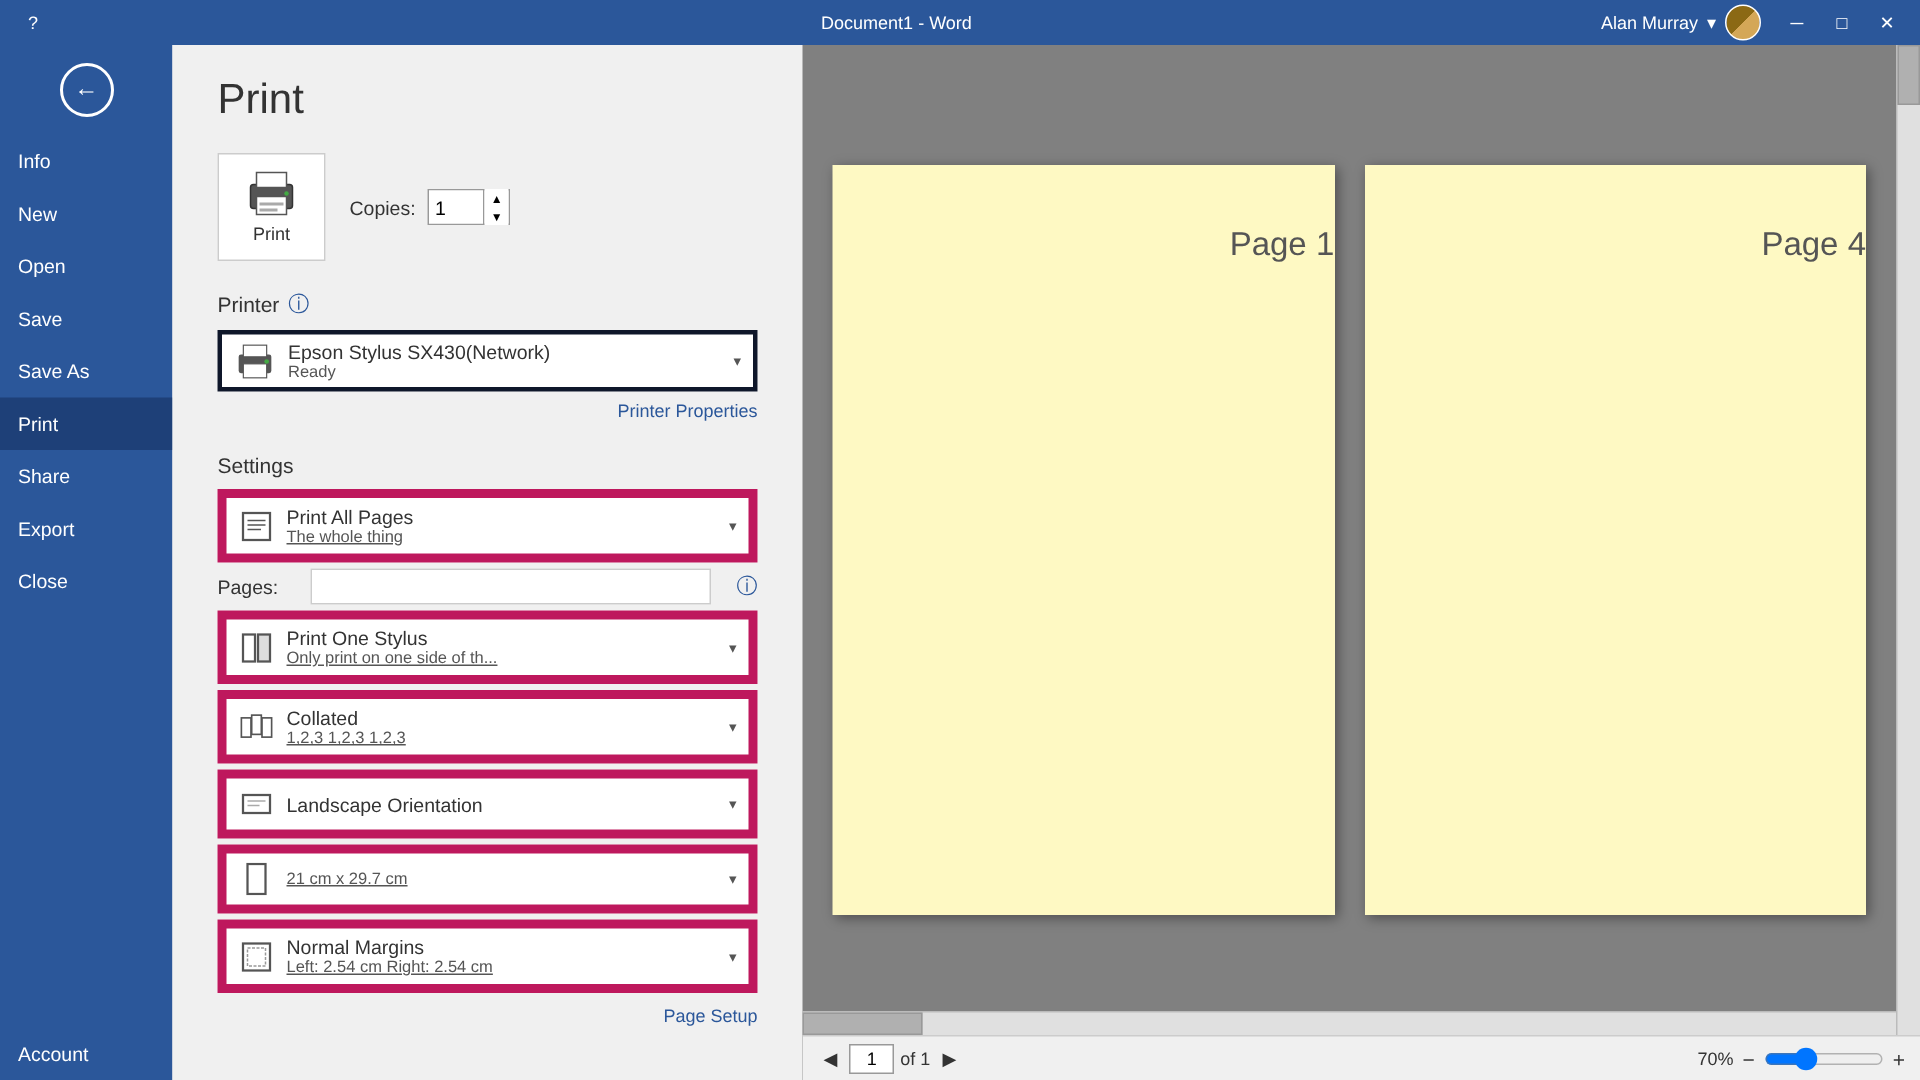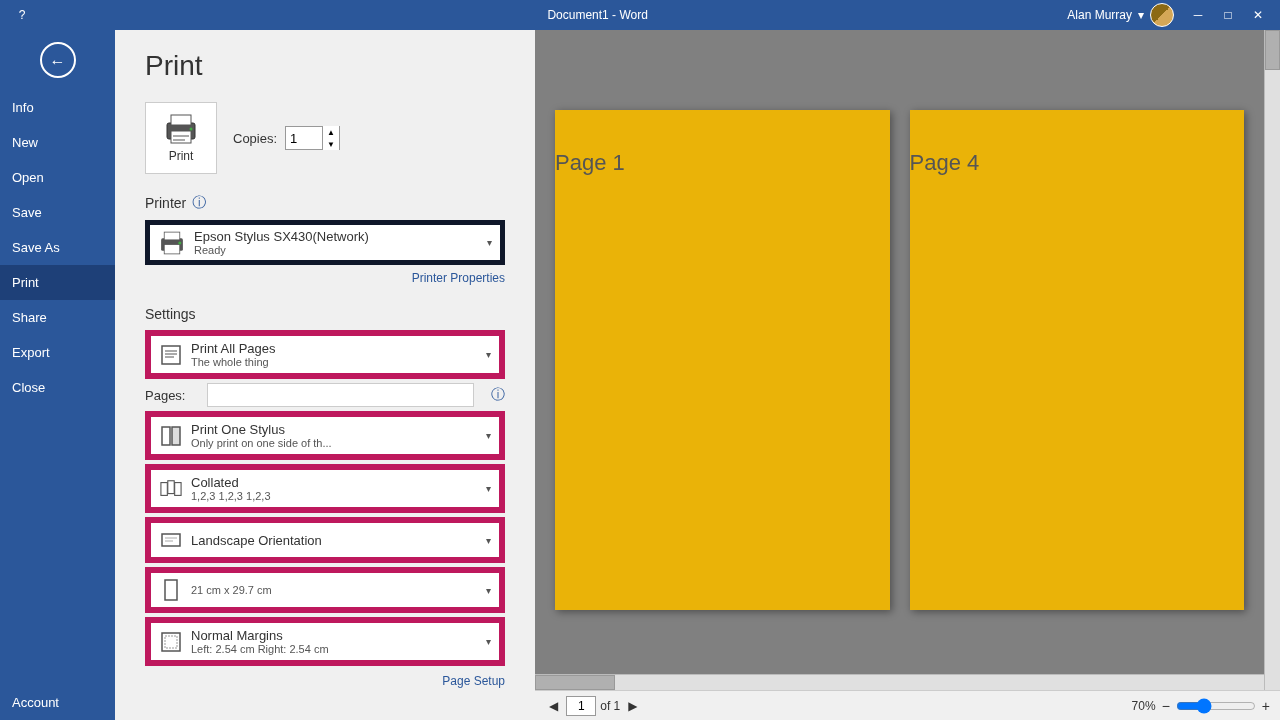--- a/index.html
+++ b/index.html
@@ -98,21 +98,21 @@
     .spin-btns { display: flex; flex-direction: column; border-left: 1px solid #999; height: 24px; }
     .spin-btn { flex: 1; width: 16px; display: flex; align-items: center; justify-content: center; cursor: pointer; font-size: 8px; border: none; background: white; }
 
     
     .section-header { display: flex; align-items: center; gap: 6px; margin: 14px 0 8px 0; }
     .section-title { font-size: 14px; font-weight: 400; color: #333; }
     .info-icon { color: #2b579a; font-size: 14px; cursor: pointer; }
 
     
     .printer-select {
-      border: 5px solid #0f172a;
+      border: 3px solid #0f172a;
       background: white;
       padding: 4px 8px;
       display: flex;
       align-items: center;
       gap: 8px;
       cursor: pointer;
       position: relative;
       margin-bottom: 6px;
     }
     .printer-info { flex: 1; }
@@ -128,21 +128,21 @@
       padding: 5px 8px;
       display: flex;
       align-items: center;
       gap: 8px;
       cursor: pointer;
       margin-bottom: 4px;
     }
     .setting-icon { width: 24px; height: 24px; display: flex; align-items: center; justify-content: center; flex-shrink: 0; }
     .setting-text { flex: 1; }
     .setting-main { font-size: 13px; color: #333; }
-    .setting-sub { font-size: 11px; color: #555; }
+    .setting-sub { font-size: 11px; color: #555; text-decoration: underline; }
 
     
     .pages-row { display: flex; align-items: center; gap: 17px; margin-bottom: 4px; }
     .pages-label { font-size: 13px; color: #333; width: 45px; }
     .pages-input { flex: 1; height: 24px; border: 1px solid #ccc; padding: 0 6px; font-size: 12px; background: white; }
     .pages-info { color: #2b579a; font-size: 14px; cursor: pointer; }
 
     
     .page-setup-link { color: #2b579a; font-size: 12px; text-align: right; display: block; cursor: pointer; text-decoration: none; margin-top: 8px; }
 
@@ -173,25 +173,25 @@
       flex: 1;
       display: flex;
       align-items: center;
       justify-content: center;
       gap: 20px;
       padding: 20px;
       padding-right: 36px;
       overflow: hidden;
     }
     .page-preview {
-      background: #eab308;
+      background: #fef9c3;
       box-shadow: 2px 2px 8px rgba(0,0,0,0.4);
       display: flex;
       align-items: flex-start;
-      justify-content: flex-start;
+      justify-content: flex-end;
       padding-top: 40px;
     }
     .page-label { font-size: 22px; color: #555; font-weight: 300; }
 
     
     .preview-nav {
       height: 30px;
       background: #f0f0f0;
       border-top: 1px solid #ccc;
       display: flex;

